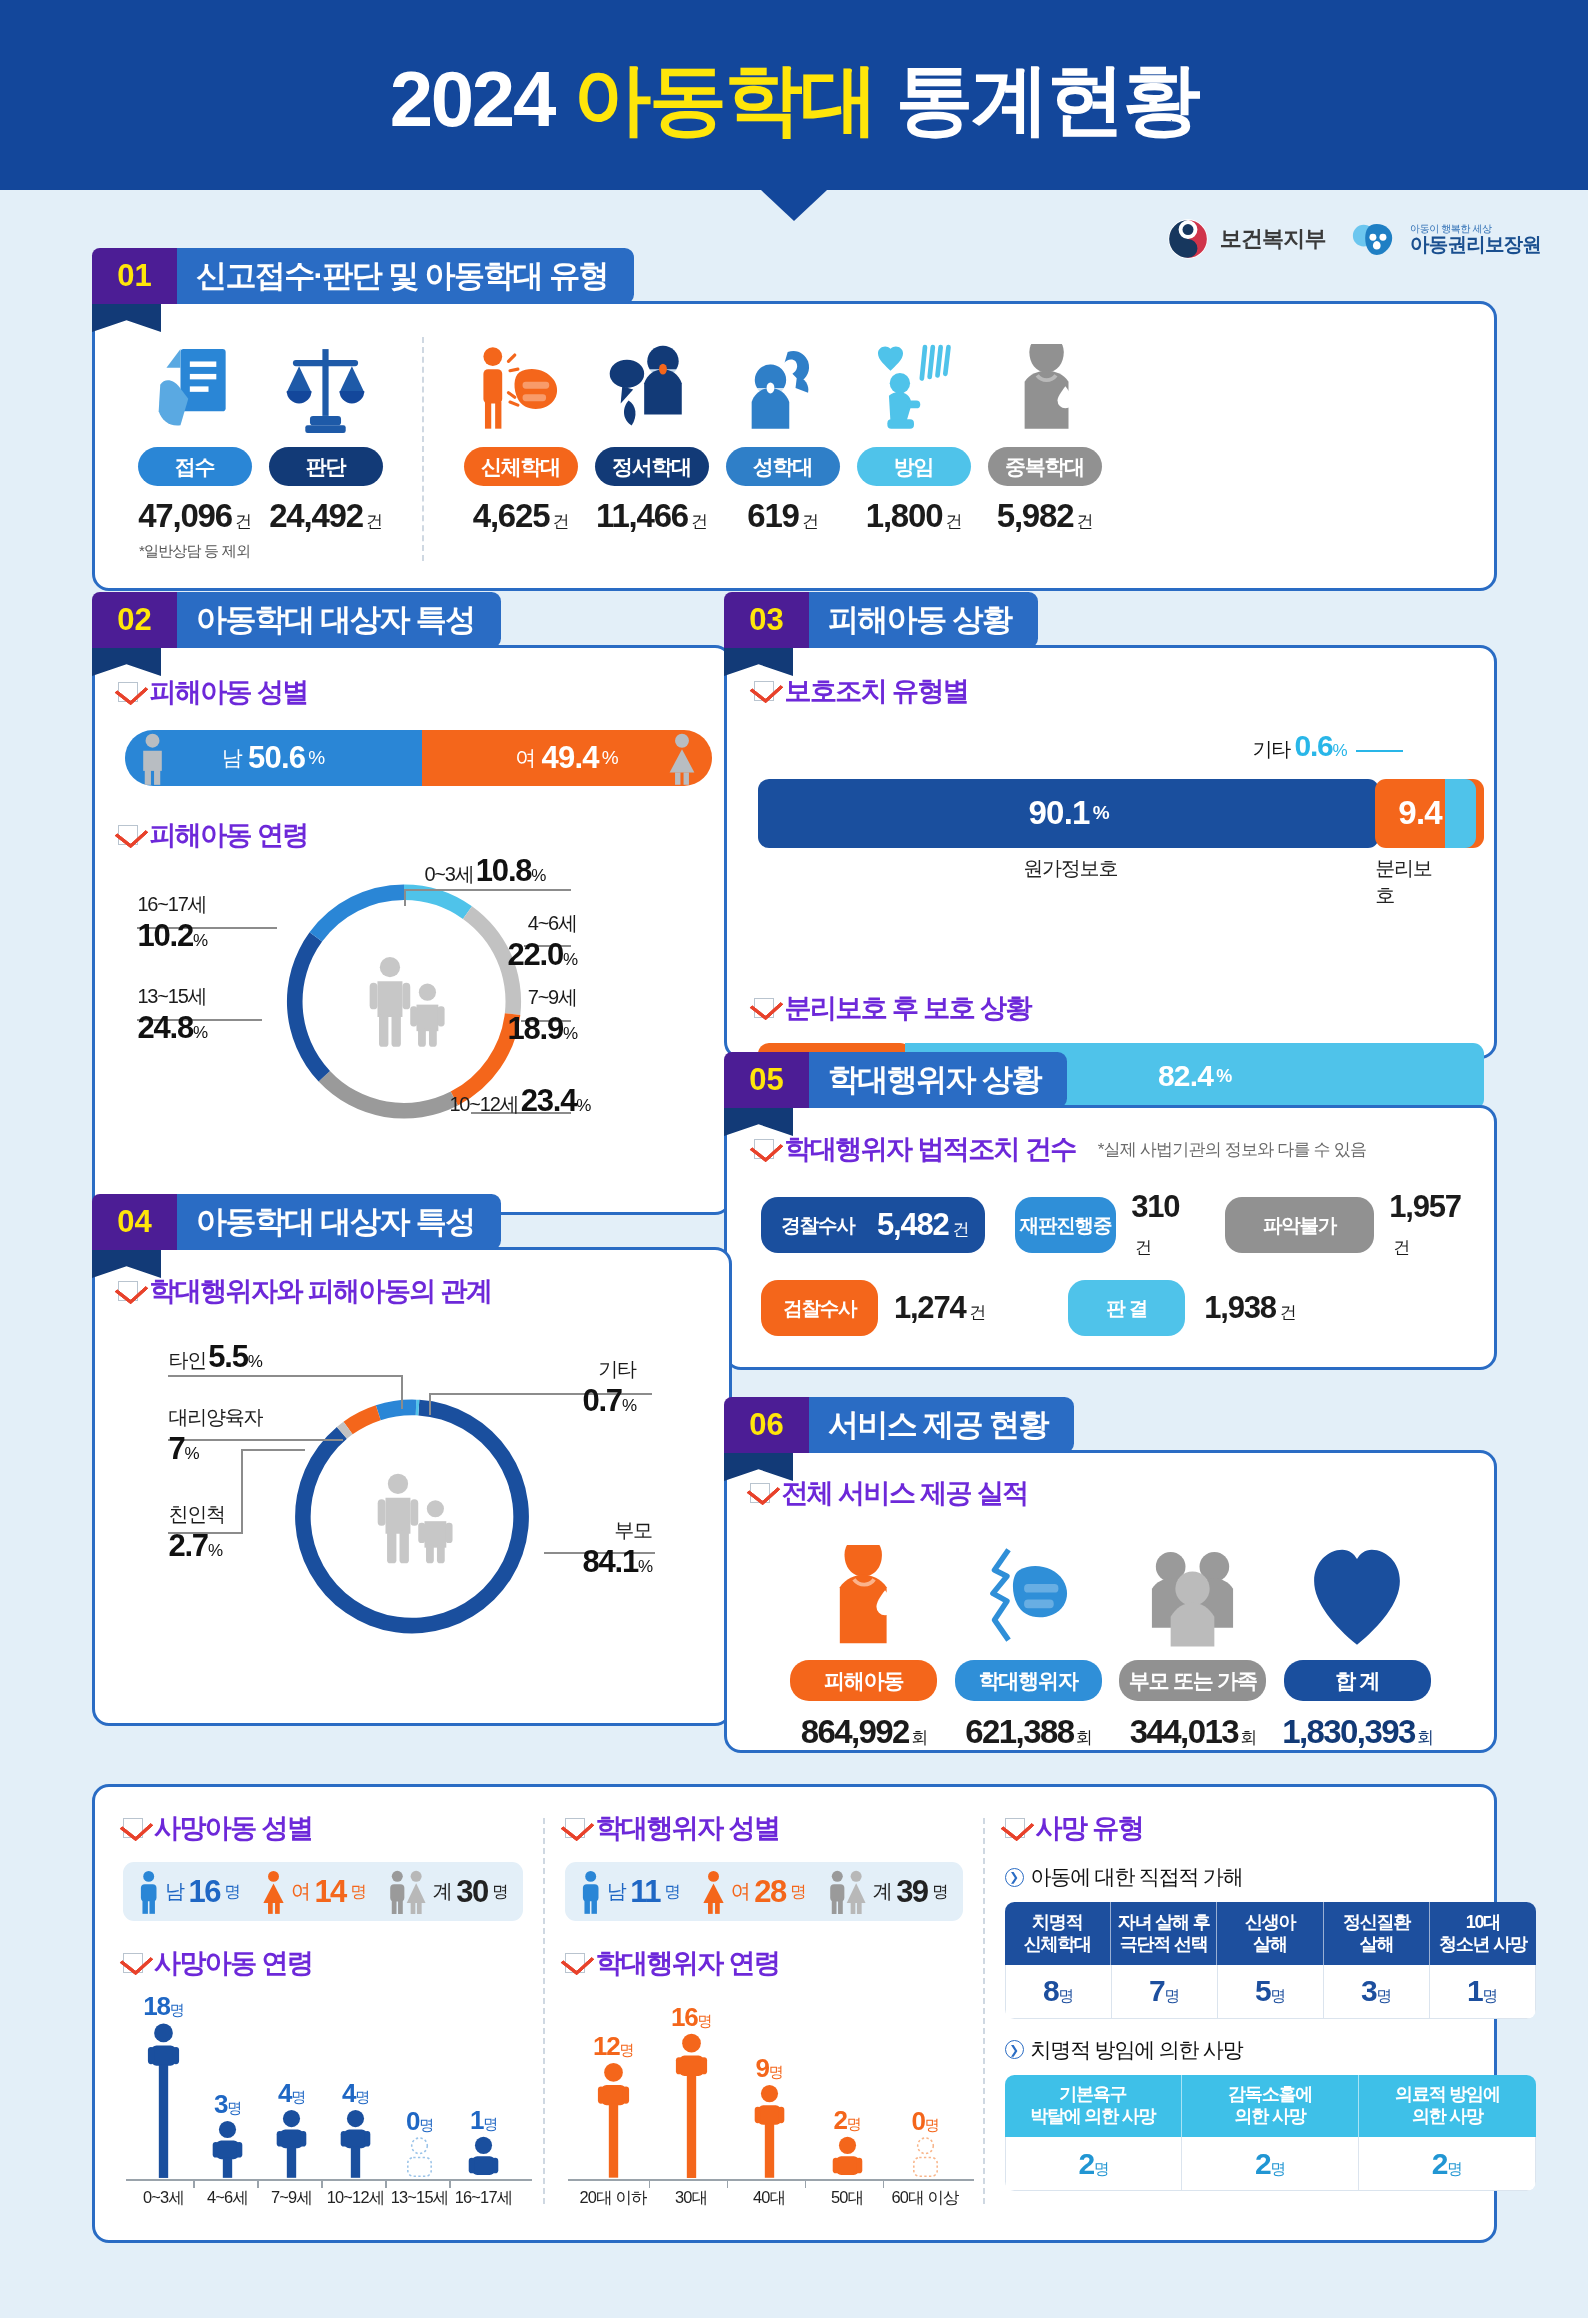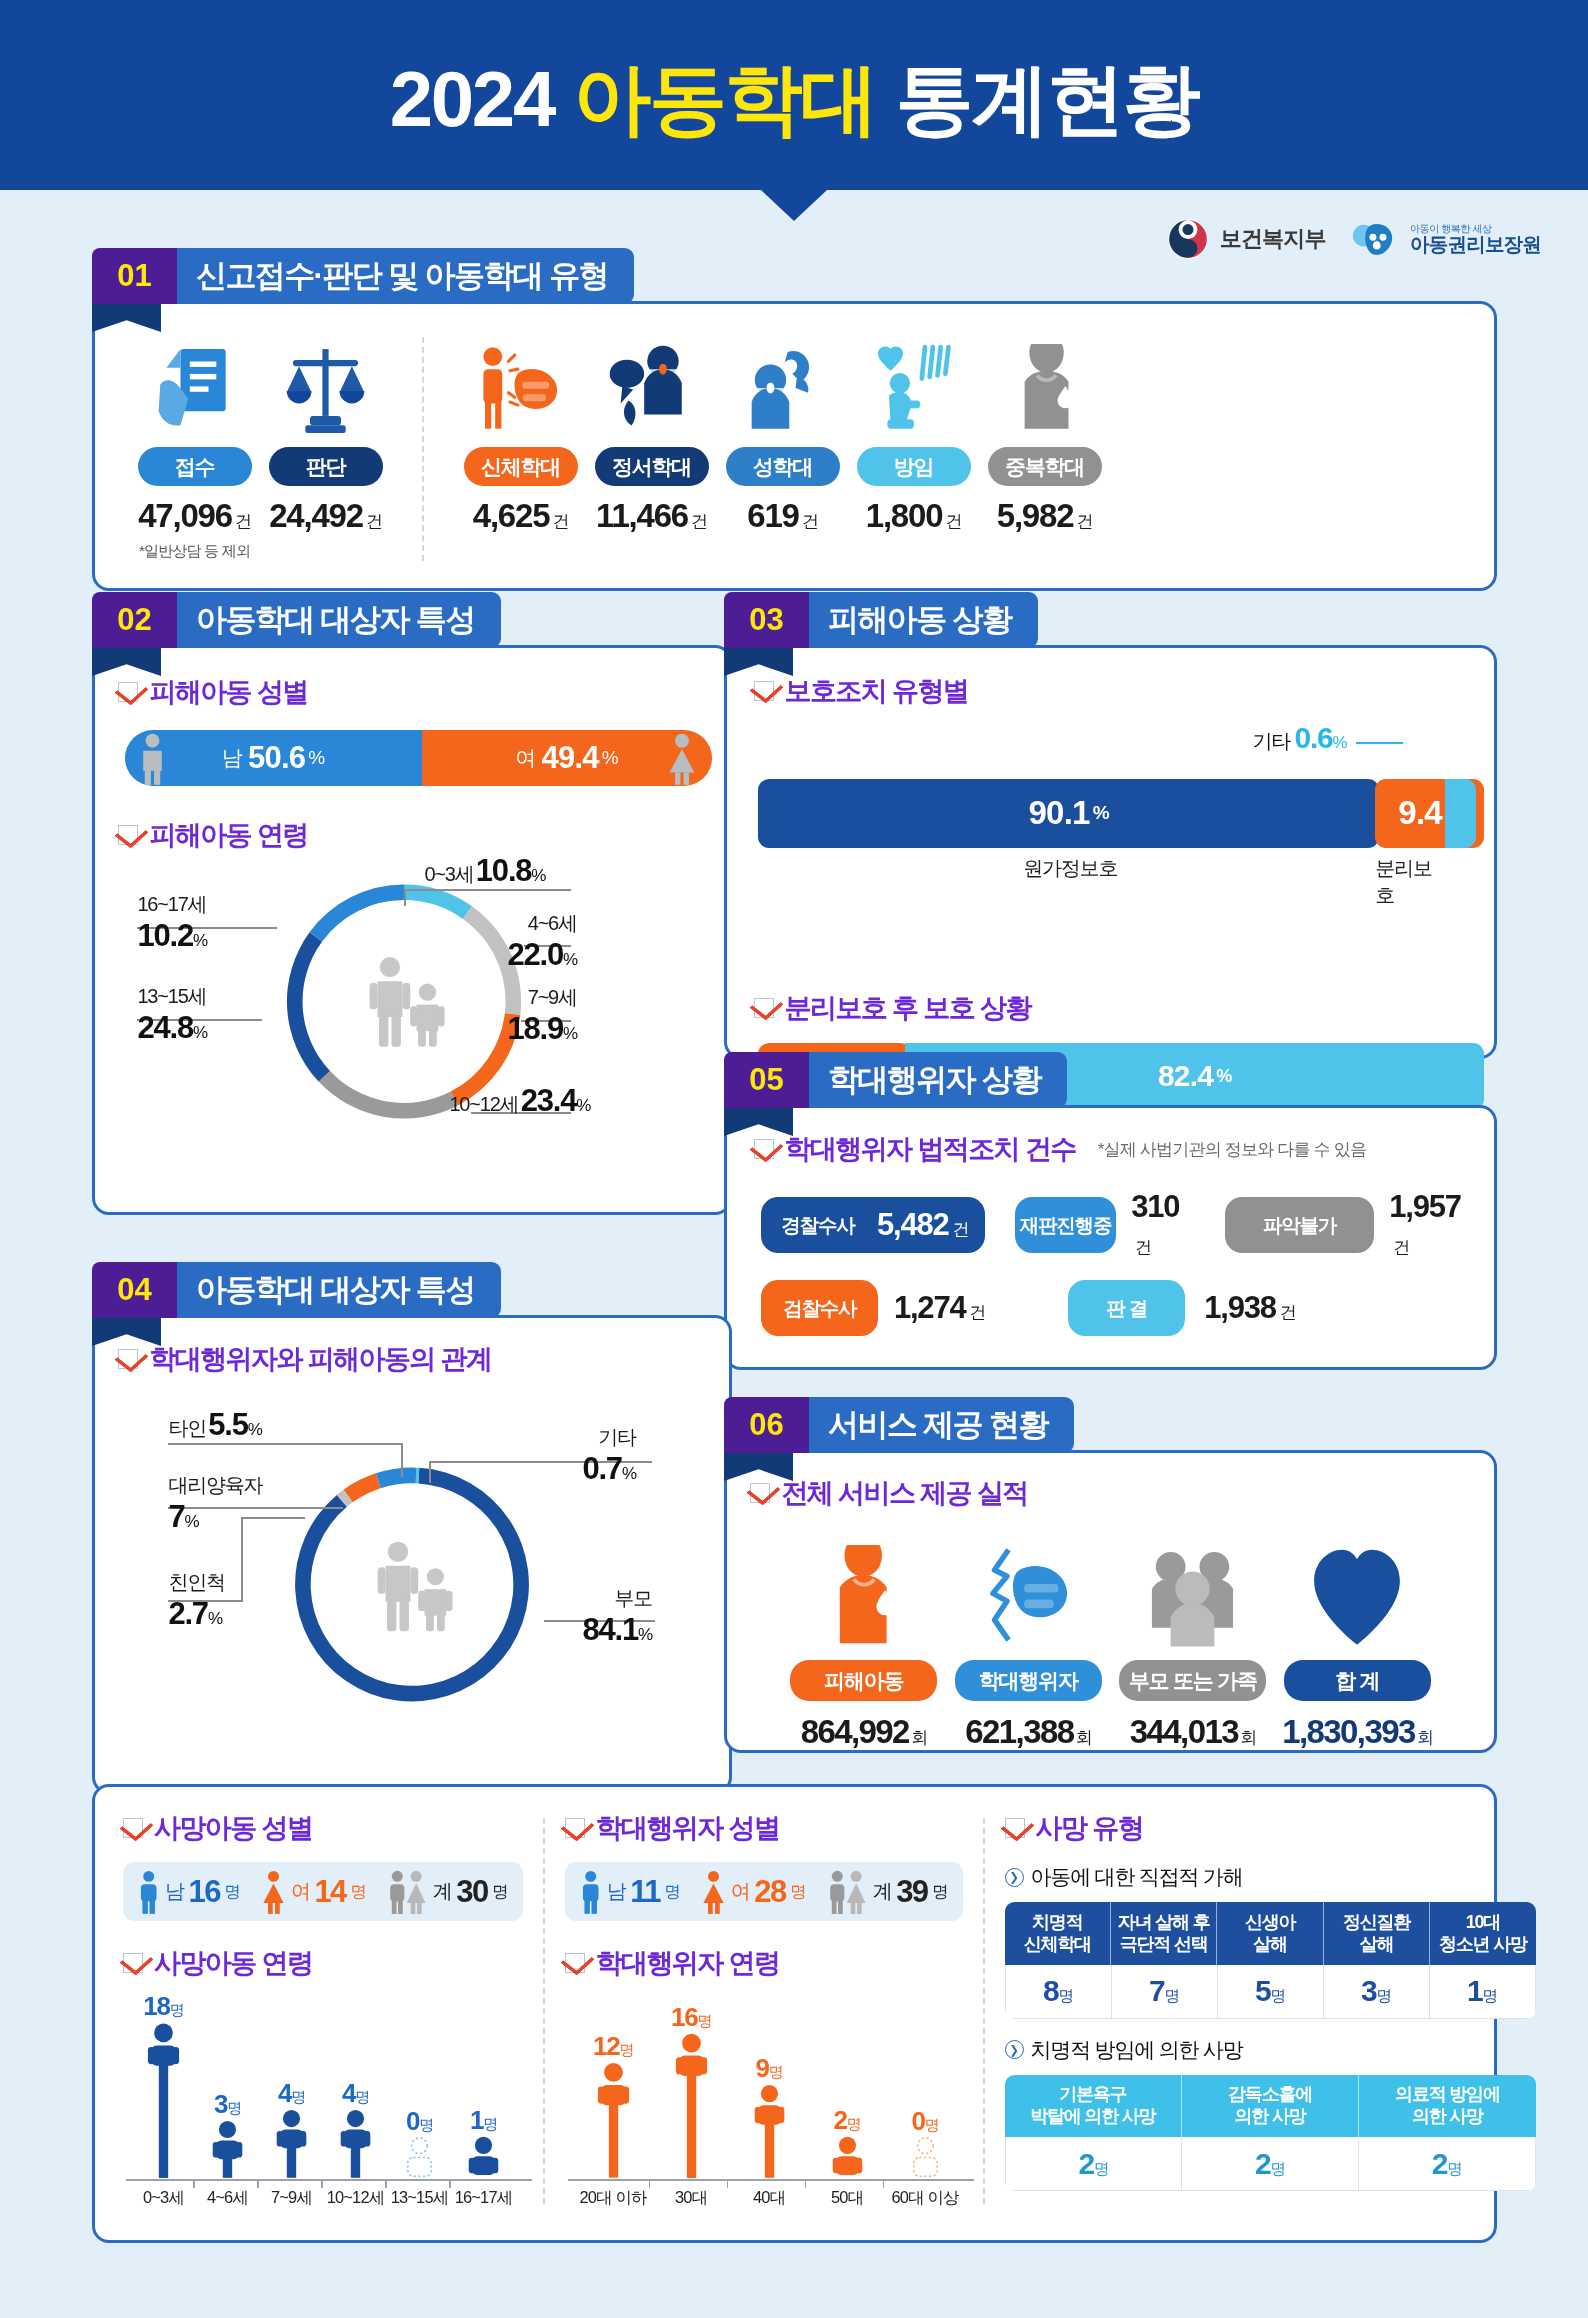--- a/index.html
+++ b/index.html
@@ -506,21 +506,21 @@
     <div class="sec-head">
       <div class="sec-num">03</div>
       <div class="sec-label">피해아동 상황</div>
     </div>
     <div class="sec-card" style="height:414px; padding:25px 26.5px 0;">
       <div class="chk-row">
         <span class="chk-box"></span>
         <span class="chk-title">보호조치 유형별</span>
       </div>
 
-      <div class="etq" style="left:0; top:0; position:relative; margin:12.5px 0 0 499px; width:219px;">
+      <div class="etq" style="left:0; top:8px; position:relative; margin:12.5px 0 0 499px; width:219px;">
         <span>기타</span>
         <b>0.6</b><i>%</i>
         <span style="display:inline-block;width:47px;height:1.6px;background:#29b6e8;vertical-align:middle;margin-left:4.7px;"></span>
       </div>
 
       <div class="s3bar">
         <div class="s3seg" style="left:0; width:621px; background:#1a4f9e; border-radius:11px;">
           <span>90.1</span>
             <span style="color:#fff;font-size:19px;margin-left:3.1px;">%</span>
         </div>
@@ -587,21 +587,21 @@
           <div class="lenum" style="margin-left:15.6px;"><span>1,274</span><i>건</i></div>
           <div class="lechip" style="width:117px; background:#4fc3ea; margin-left:83px;">
             <span>판 결</span>
           </div>
           <div class="lenum" style="margin-left:19px;"><span>1,938</span><i>건</i></div>
         </div>
       </div>
     </div>
   </div>
 
-  <div class="sec" style="left:92px; top:1262px; width:640px;">
+  <div class="sec" style="left:92px; top:1194px; width:640px;">
     <div class="sec-head">
       <div class="sec-num">04</div>
       <div class="sec-label">아동학대 대상자 특성</div>
     </div>
     <div class="sec-card" style="height:479px; padding:23.4px 23.4px 0;">
       <div class="chk-row">
         <span class="chk-box"></span>
         <span class="chk-title">학대행위자와 피해아동의 관계</span>
       </div>
 

